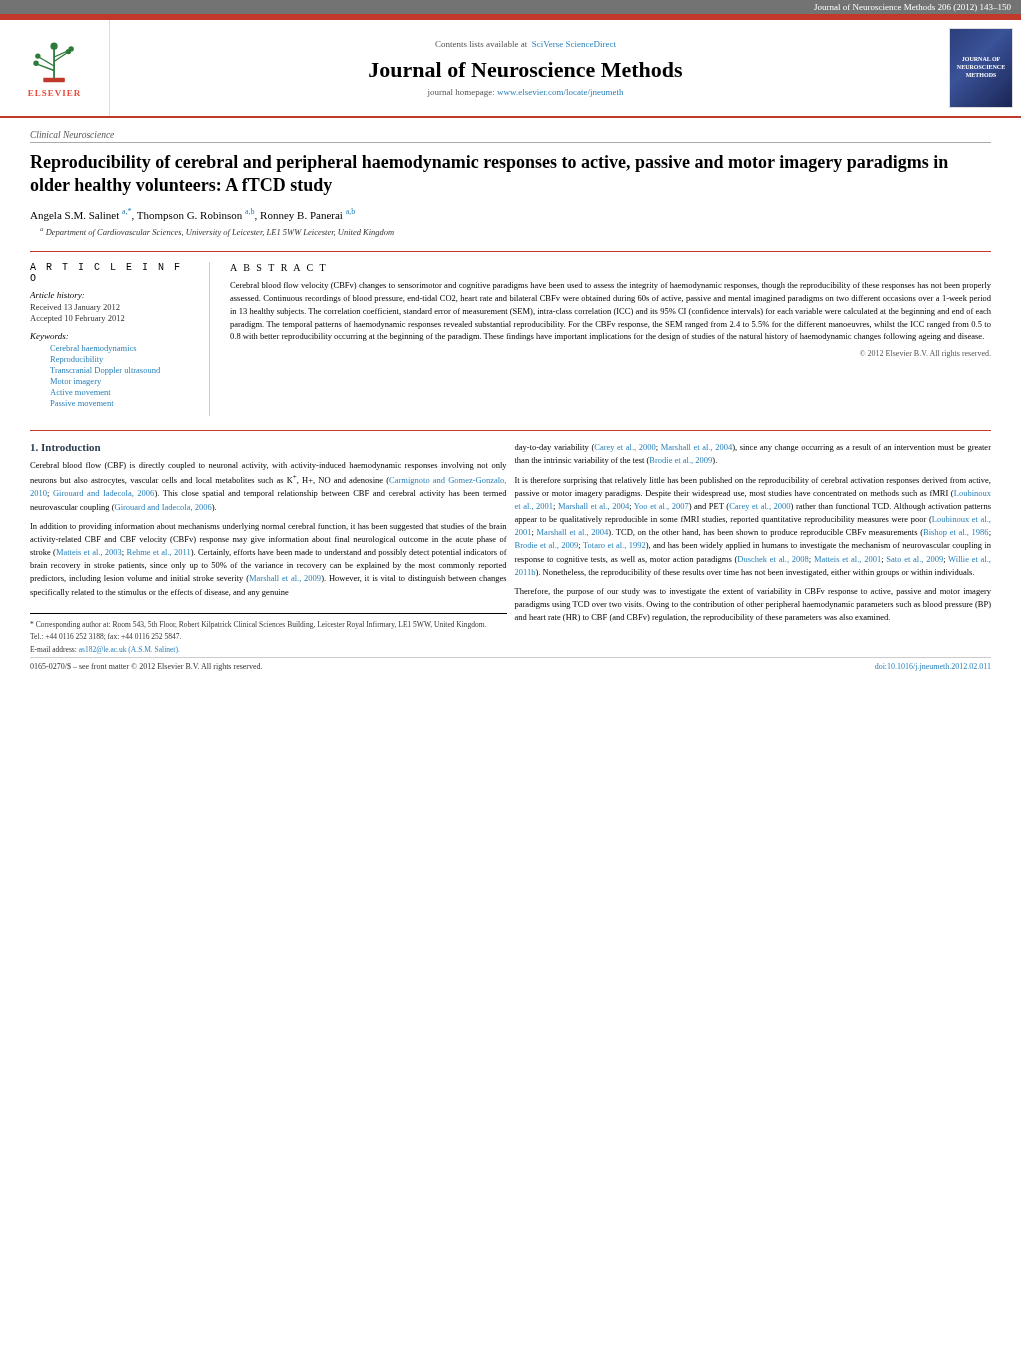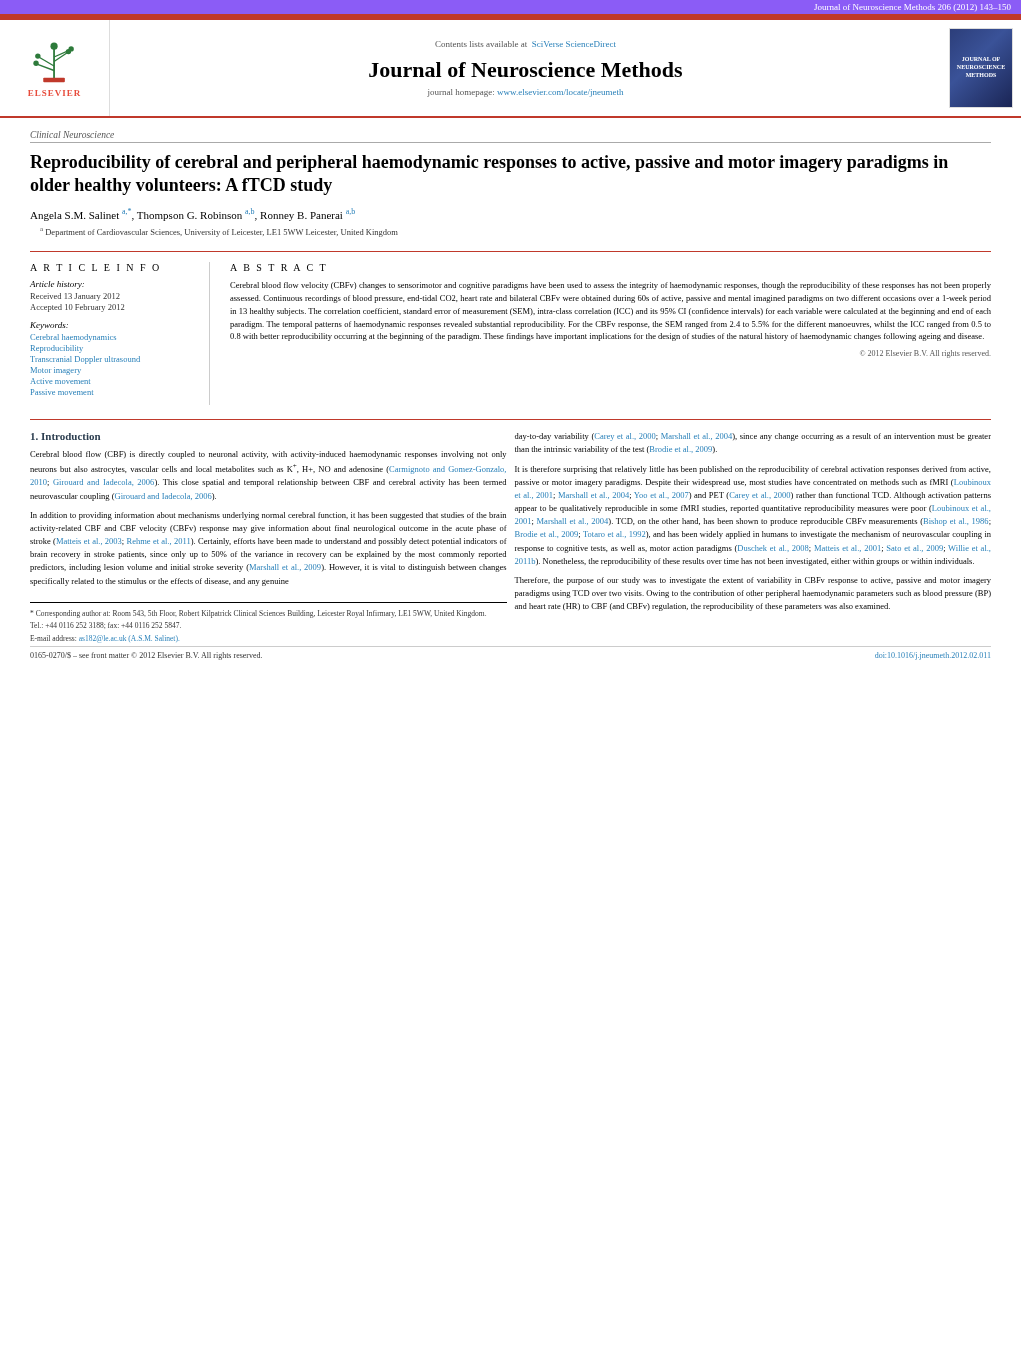--- a/index.html
+++ b/index.html
@@ -114,21 +114,21 @@
     .thumbnail-text {
       color: #fff;
       font-size: 6px;
       text-align: center;
       font-weight: bold;
       line-height: 1.3;
     }
 
     
     .citation-bar {
-      background: #8b5cf6;
+      background: #737373;
       color: #fff;
       font-size: 9px;
       text-align: right;
       padding: 2px 10px;
     }
 
     
     .article-content {
       padding: 12px 30px;
     }
@@ -157,20 +157,21 @@
     }
 
     .superscript {
       font-size: 8px;
       vertical-align: super;
       color: #2980b9;
     }
 
     .affiliations {
       font-size: 8.5px;
+      font-style: italic;
       color: #333;
       margin-bottom: 2px;
       padding-left: 10px;
     }
 
     .aff-label {
       font-size: 7px;
       vertical-align: super;
       color: #555;
     }
@@ -194,20 +195,21 @@
     .abstract-col {
       flex: 1;
     }
 
     .info-section-title {
       font-variant: small-caps;
       font-size: 10px;
       letter-spacing: 2px;
       color: #000;
       margin-bottom: 6px;
+      font-family: Liberation Mono, monospace;
     }
 
     .info-subsection {
       margin-bottom: 8px;
     }
 
     .info-subsection-title {
       font-style: italic;
       font-size: 9px;
       color: #000;
@@ -217,20 +219,21 @@
     .info-item {
       font-size: 8.5px;
       color: #333;
       margin-bottom: 1px;
     }
 
     .keyword-item {
       font-size: 8.5px;
       color: #2980b9;
       margin-bottom: 1px;
+      margin-left: 20px;
     }
 
     .abstract-title {
       font-variant: small-caps;
       font-size: 10px;
       letter-spacing: 2px;
       color: #000;
       margin-bottom: 6px;
     }
 

